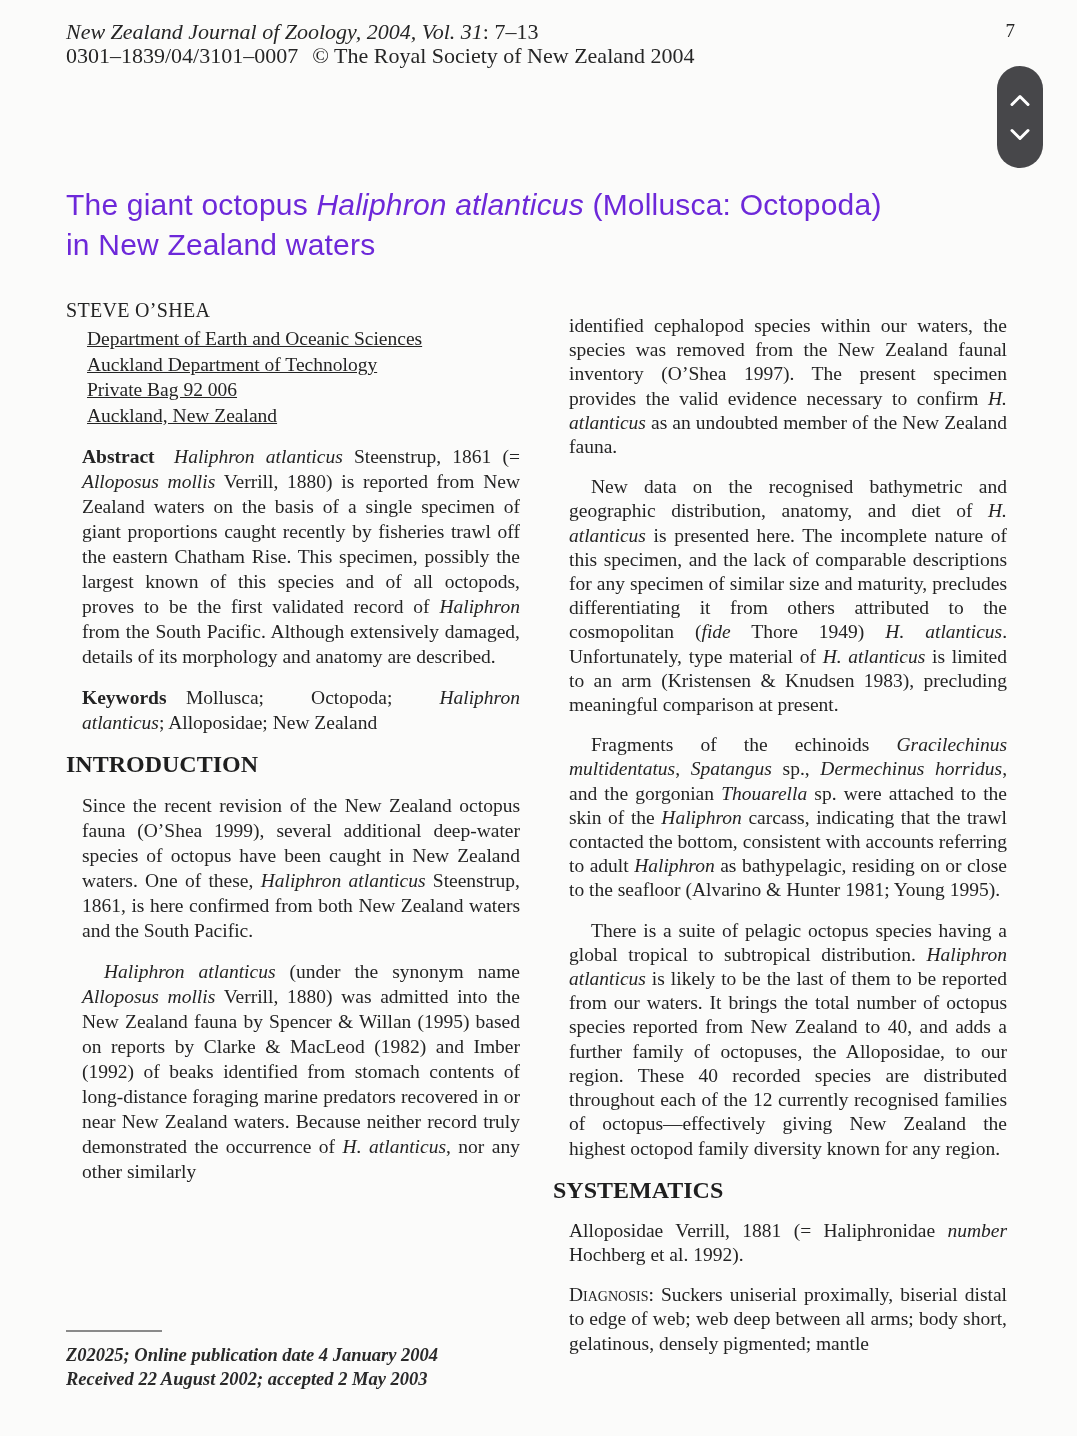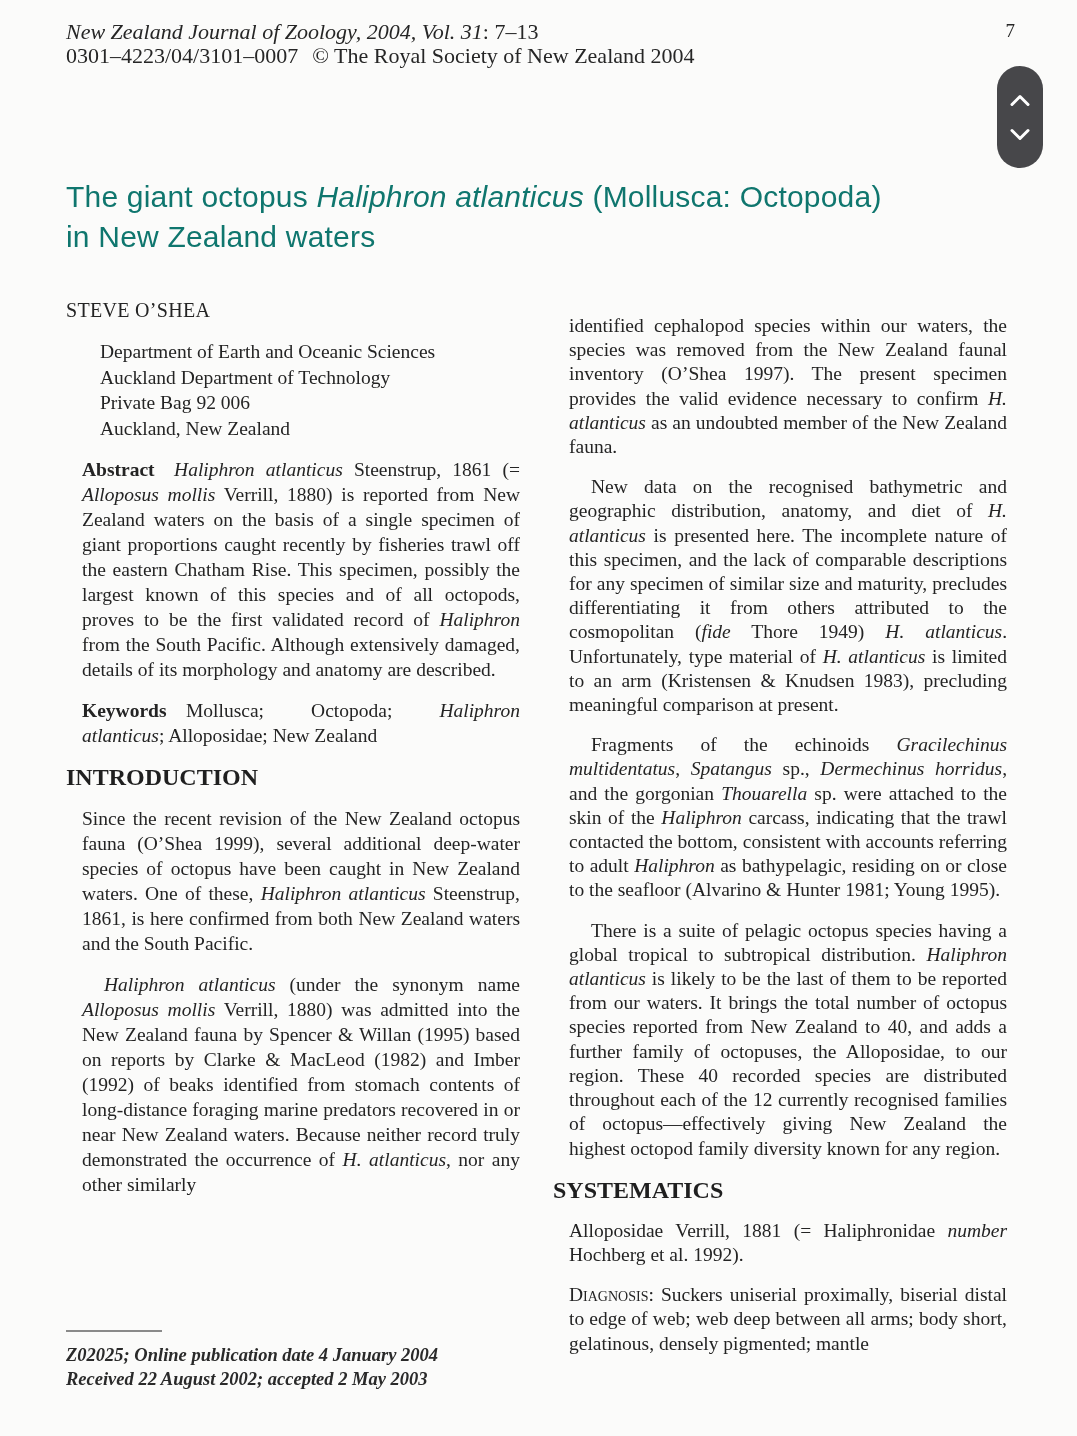--- a/index.html
+++ b/index.html
@@ -24,37 +24,37 @@
   .scroll-pill{
     position:absolute;left:997px;top:66px;width:46px;height:102px;
     background:#47474a;border-radius:24px;
     display:flex;flex-direction:column;align-items:center;justify-content:center;gap:18px;
   }
   .scroll-btn{width:24px;height:16px;display:flex;align-items:center;justify-content:center;cursor:pointer;background:none;border:none;padding:0;}
   .scroll-btn svg{display:block;}
 
   
   .title{
-    position:absolute;left:66px;top:141px;width:900px;
+    position:absolute;left:66px;top:149px;width:900px;
     font-family:"Liberation Sans", sans-serif;
-    font-size:30px;line-height:40px;font-weight:400;color:#0f766e;
+    font-size:30px;line-height:40px;font-weight:400;color:#6d28d9;
     letter-spacing:0.2px;
     margin-top:36px;
   }
 
   
   .col{position:absolute;top:298px;width:470px;text-align:justify;font-size:19.5px;color:#242424;}
   .col-left{left:66px;line-height:25px;}
   .col-right{left:553px;line-height:24.2px;}
   .col p{margin:16px;text-indent:22px;}
   .col p.noindent{text-indent:0;}
 
   
   .author-name{font-size:20px;letter-spacing:0.3px;}
-  .author-addr{margin:16px;padding-left:18px;list-style:none;}
+  .author-addr{margin:3px;padding-left:18px;list-style:none;text-decoration:underline;}
   .author-addr li{line-height:25.5px;}
 
   .abstract{margin-top:50px;}
   .keywords{margin-top:28px;}
 
   h2.sect{
     font-size:24px;line-height:26px;font-weight:bold;margin:0;color:#1f1f1f;
     text-align:left;
   }
   .h-intro{margin-top:56px;}
@@ -69,21 +69,21 @@
   .footnote .rule{width:96px;height:2px;background:#8a8a8a;margin-bottom:11px;}
   .footnote .fline{font-size:18.5px;line-height:24px;font-weight:bold;font-style:italic;color:#2a2a2a;}
 </style>
 </head>
 <body>
 
 <div class="page">
 
   <div class="hdr">
     <div><span class="jrnl">New Zealand Journal of Zoology, 2004, Vol. 31</span><span class="pages">: 7–13</span></div>
-    <div class="issn-row"><span>0301–4223/04/3101–0007</span><span class="copy">© The Royal Society of New Zealand 2004</span></div>
+    <div class="issn-row"><span>0301–1839/04/3101–0007</span><span class="copy">© The Royal Society of New Zealand 2004</span></div>
   </div>
 
   <div class="pagenum">7</div>
 
   <div class="scroll-pill">
     <button class="scroll-btn">
       <span>
         <svg width="22" height="15" viewBox="0 0 22 15">
             <polyline points="3,11.5 11,3.5 19,11.5" fill="none" stroke="#ffffff" stroke-width="3" stroke-linecap="round" stroke-linejoin="round"></polyline>
           </svg>

